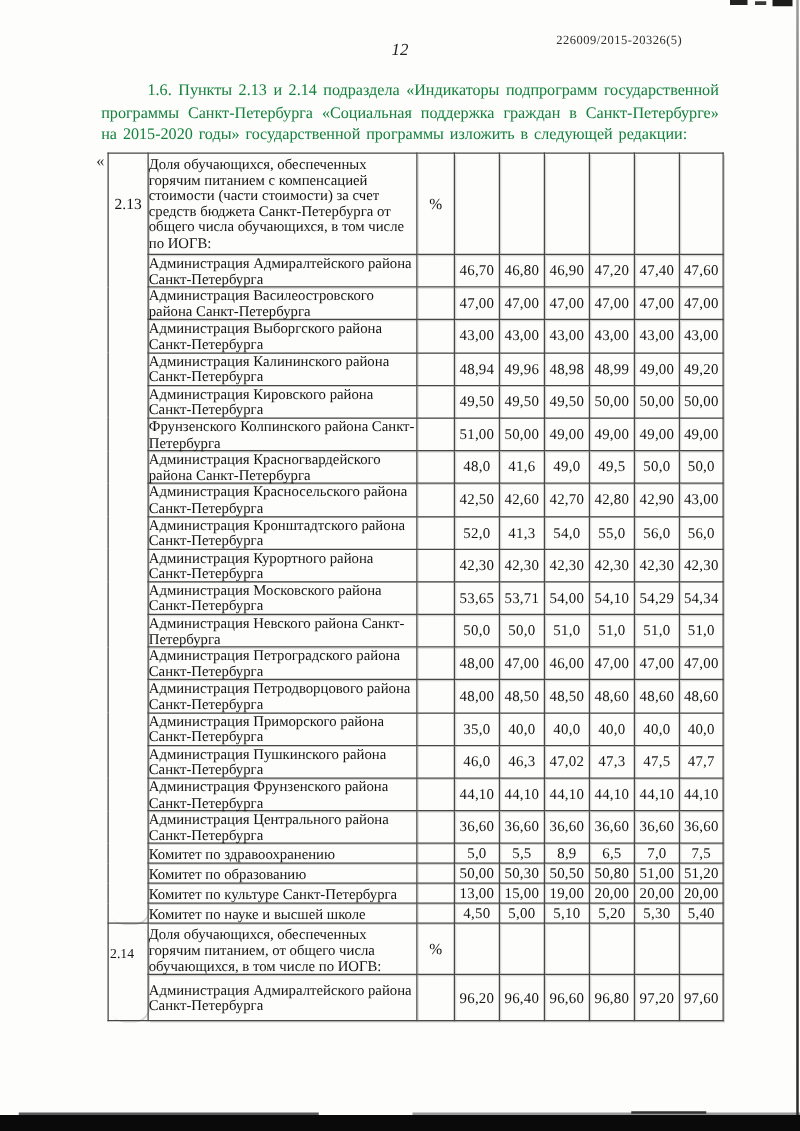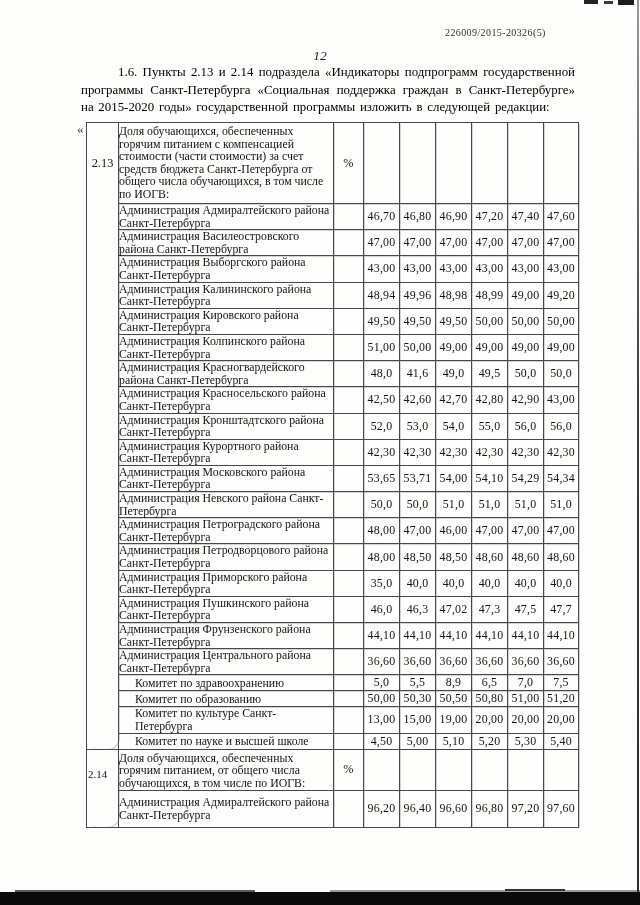--- a/index.html
+++ b/index.html
@@ -6,27 +6,27 @@
   .page{
     position:relative; width:640px; height:905px; margin:0 auto;
     background:#fdfdfb; overflow:hidden;
     font-family:"Liberation Serif","DejaVu Serif",serif; color:#191919;
   }
   .doc-number{
     position:absolute; top:27px; left:429px;
     font-size:10px; letter-spacing:0.4px; color:#2f2f2f;margin-left:16px;
   }
   .page-number{
-    position:absolute; top:48px; left:0; width:640px;
+    position:absolute; top:32px; left:0; width:640px;
     text-align:center; font-size:13.5px; color:#222;font-style:italic;
   }
   .intro{
     position:absolute; top:64px; left:81px; width:494px;
     font-size:12.9px; line-height:17.6px; text-align:justify;
-    text-indent:37px; color:#000000; word-spacing:1.5px;
+    text-indent:37px; color:#15803d; word-spacing:1.5px;
   }
   .open-quote{
     position:absolute; top:121px; left:77px; font-size:13px; color:#333;
   }
   table.ind{
     position:absolute; top:122px; left:86px; width:492px;
     border-collapse:collapse; table-layout:fixed;
     font-family:"Liberation Serif","DejaVu Serif",serif;
   }
   table.ind td{
@@ -46,21 +46,21 @@
   }
   td.col-name.indicator{vertical-align:top; padding-top:2px;}
   td.col-unit{text-align:center; vertical-align:middle; font-size:12.4px;}
   td.col-val{
     text-align:center; vertical-align:middle; font-size:11.9px;
     letter-spacing:0.2px;
   }
   tr.h-sec1 td.col-name{height:78px;}
   tr.h-sec2 td.col-name{height:38px; vertical-align:top; padding-top:2px;}
   tr.row-d  td.col-name{height:25px;}
-  tr.row-c  td.col-name{height:15px;padding-left:16px;}
+  tr.row-c  td.col-name{height:15px;}
   tr.row-last td.col-name{height:36px;}
   
   .bottom-bar{position:absolute; left:0; bottom:0; width:640px; height:13px; background:#0a0a0a;}
   .preline-1{position:absolute; left:15px; bottom:13px; width:240px; height:2px; background:#5a5a5a;}
   .preline-2{position:absolute; left:330px; bottom:13px; width:310px; height:2px; background:#9a9a9a;}
   .preline-3{position:absolute; left:505px; bottom:14px; width:60px; height:2px; background:#333;}
   .edge-line{
     position:absolute; right:1px; top:0; width:2px; height:892px;
     background:linear-gradient(#9a9a9a 0%, #6f6f6f 18%, #3c3c3c 45%, #2b2b2b 100%);
   }
@@ -147,21 +147,21 @@
           <td class="col-name">Администрация Кировского района Санкт-Петербурга</td>
           <td class="col-unit"></td>
           <td class="col-val">49,50</td>
           <td class="col-val">49,50</td>
           <td class="col-val">49,50</td>
           <td class="col-val">50,00</td>
           <td class="col-val">50,00</td>
           <td class="col-val">50,00</td>
         </tr>
         <tr class="row-d">
-          <td class="col-name">Администрация Колпинского района Санкт-Петербурга</td>
+          <td class="col-name">Фрунзенского Колпинского района Санкт-Петербурга</td>
           <td class="col-unit"></td>
           <td class="col-val">51,00</td>
           <td class="col-val">50,00</td>
           <td class="col-val">49,00</td>
           <td class="col-val">49,00</td>
           <td class="col-val">49,00</td>
           <td class="col-val">49,00</td>
         </tr>
         <tr class="row-d">
           <td class="col-name">Администрация Красногвардейского района Санкт-Петербурга</td>
@@ -180,21 +180,21 @@
           <td class="col-val">42,60</td>
           <td class="col-val">42,70</td>
           <td class="col-val">42,80</td>
           <td class="col-val">42,90</td>
           <td class="col-val">43,00</td>
         </tr>
         <tr class="row-d">
           <td class="col-name">Администрация Кронштадтского района Санкт-Петербурга</td>
           <td class="col-unit"></td>
           <td class="col-val">52,0</td>
-          <td class="col-val">53,0</td>
+          <td class="col-val">41,3</td>
           <td class="col-val">54,0</td>
           <td class="col-val">55,0</td>
           <td class="col-val">56,0</td>
           <td class="col-val">56,0</td>
         </tr>
         <tr class="row-d">
           <td class="col-name">Администрация Курортного района Санкт-Петербурга</td>
           <td class="col-unit"></td>
           <td class="col-val">42,30</td>
           <td class="col-val">42,30</td>

